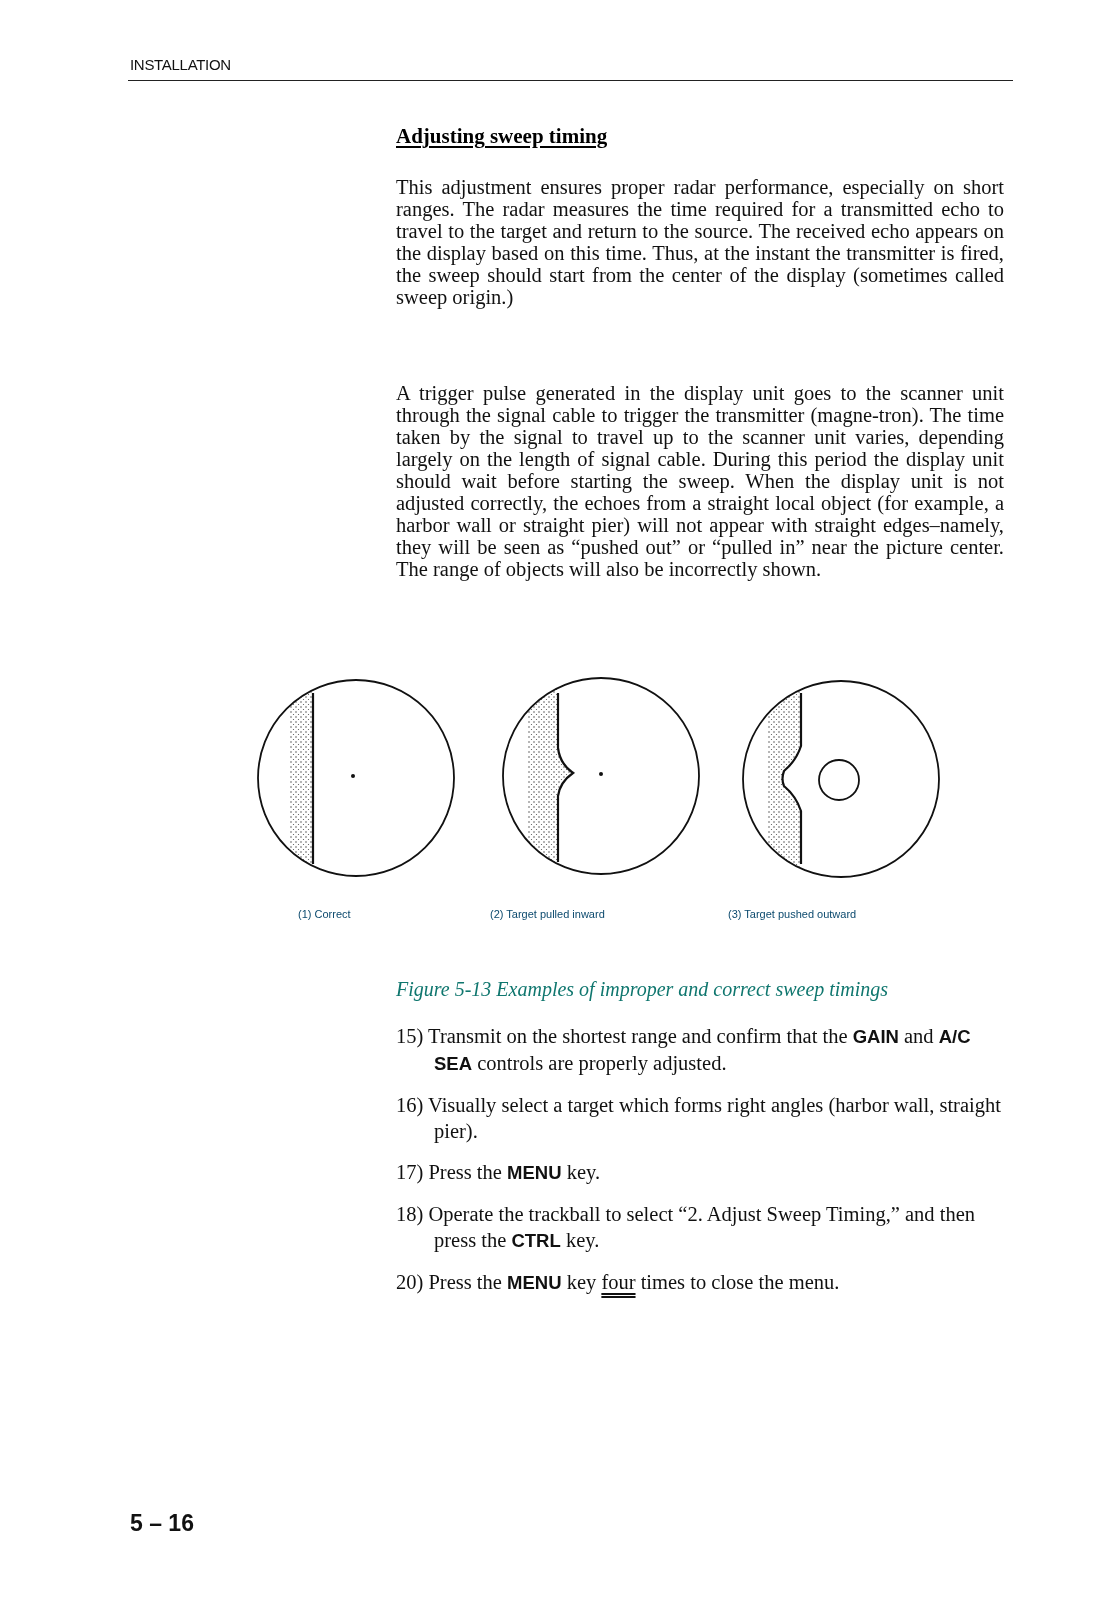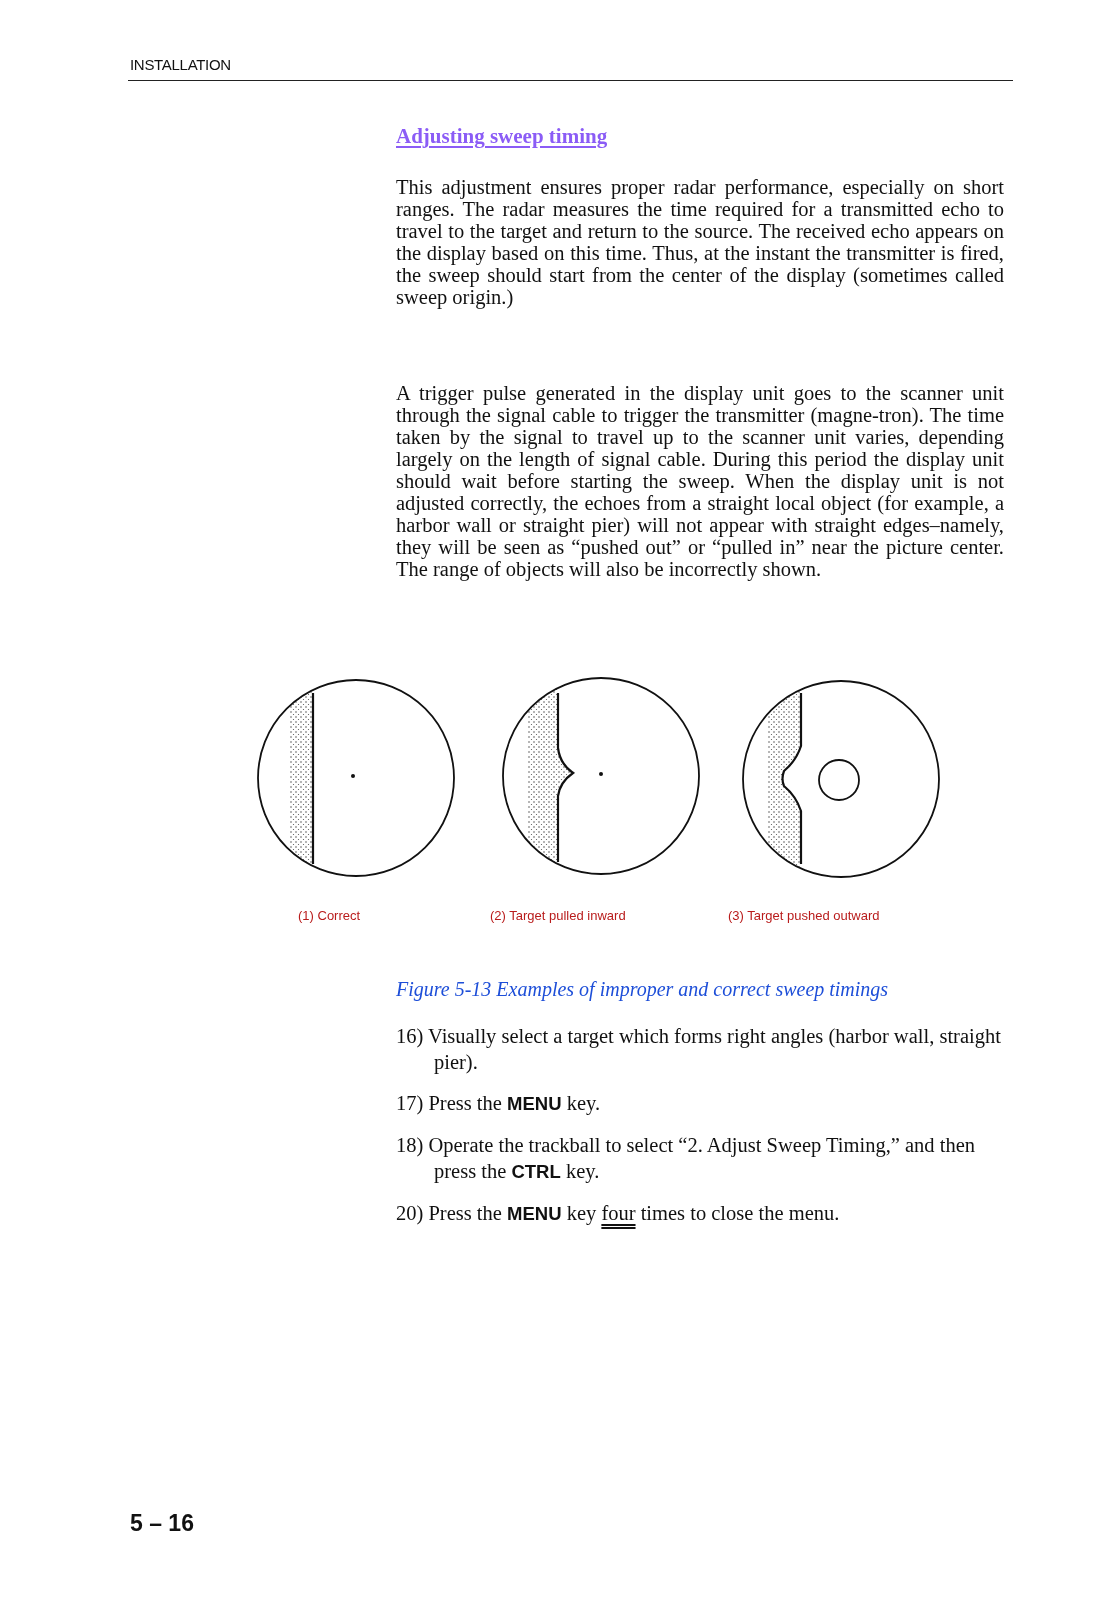--- a/index.html
+++ b/index.html
@@ -8,38 +8,38 @@
     position: absolute; left: 130px; top: 56px;
     font-family: "Liberation Sans", sans-serif; font-size: 15px; letter-spacing: -0.3px; color: #111;
   }
   .header-rule {
     position: absolute; left: 128px; top: 80px; width: 885px; height: 0;
     border-top: 1px solid #222;
   }
   .section-title {
     position: absolute; left: 396px; top: 124px;
     font-family: "Liberation Serif", serif; font-weight: bold; font-size: 21px;
-    text-decoration: underline; text-underline-offset: 3px; color: #8b5cf6;
+    text-decoration: underline; text-underline-offset: 3px; color: #000000;
   }
   .para {
     position: absolute; left: 396px; width: 608px;
     font-family: "Liberation Serif", serif; font-size: 20.5px; line-height: 22px;
     text-align: justify; color: #111; margin: 0;
   }
   .para1 { top: 176px; }
   .para2 { top: 382px; }
   .figure { position: absolute; left: 255px; top: 676px; width: 730px; height: 250px; }
   .figure svg { position: absolute; top: 0; }
   .fig-cap {
     position: absolute; top: 232px;
-    font-family: "Liberation Sans", sans-serif; font-size: 13px; color: #b91c1c; white-space: nowrap;
+    font-family: "Liberation Sans", sans-serif; font-size: 11px; color: #0c4a6e; white-space: nowrap;
   }
   .figure-caption {
     position: absolute; left: 396px; top: 978px;
-    font-family: "Liberation Serif", serif; font-style: italic; font-size: 20px; color: #1d4ed8;
+    font-family: "Liberation Serif", serif; font-style: italic; font-size: 20px; color: #0f766e;
   }
   .steps { position: absolute; left: 396px; top: 1023px; width: 610px; }
   .step {
     font-family: "Liberation Serif", serif; font-size: 20.5px; line-height: 26px; color: #111;
     padding-left: 38px; text-indent: -38px; margin-bottom: 15px;
   }
   .key { font-family: "Liberation Sans", sans-serif; font-weight: bold; font-size: 18.5px; }
   .dbl-underline { text-decoration: underline double; text-underline-offset: 4px; }
   .page-number {
     position: absolute; left: 130px; top: 1510px;
@@ -101,19 +101,20 @@
   </svg>
 
   <span class="fig-cap" style="left:43px">(1) Correct</span>
   <span class="fig-cap" style="left:235px">(2) Target pulled inward</span>
   <span class="fig-cap" style="left:473px">(3) Target pushed outward</span>
 </div>
 
 <div class="figure-caption">Figure 5-13 Examples of improper and correct sweep timings</div>
 
 <div class="steps" id="steps">
+    <div class="step"><span>15) </span><span>Transmit on the shortest range and confirm that the </span><span class="key">GAIN</span><span> and </span><span class="key">A/C SEA</span><span> controls are properly adjusted.</span></div>
     <div class="step"><span>16) </span><span>Visually select a target which forms right angles (harbor wall, straight pier).</span></div>
     <div class="step"><span>17) </span><span>Press the </span><span class="key">MENU</span><span> key.</span></div>
     <div class="step"><span>18) </span><span>Operate the trackball to select “2. Adjust Sweep Timing,” and then press the </span><span class="key">CTRL</span><span> key.</span></div>
     <div class="step"><span>20) </span><span>Press the </span><span class="key">MENU</span><span> key </span><span class="dbl-underline">four</span><span> times to close the menu.</span></div>
   </div>
 
 <div class="page-number">5 – 16</div>
 
 </body></html>

